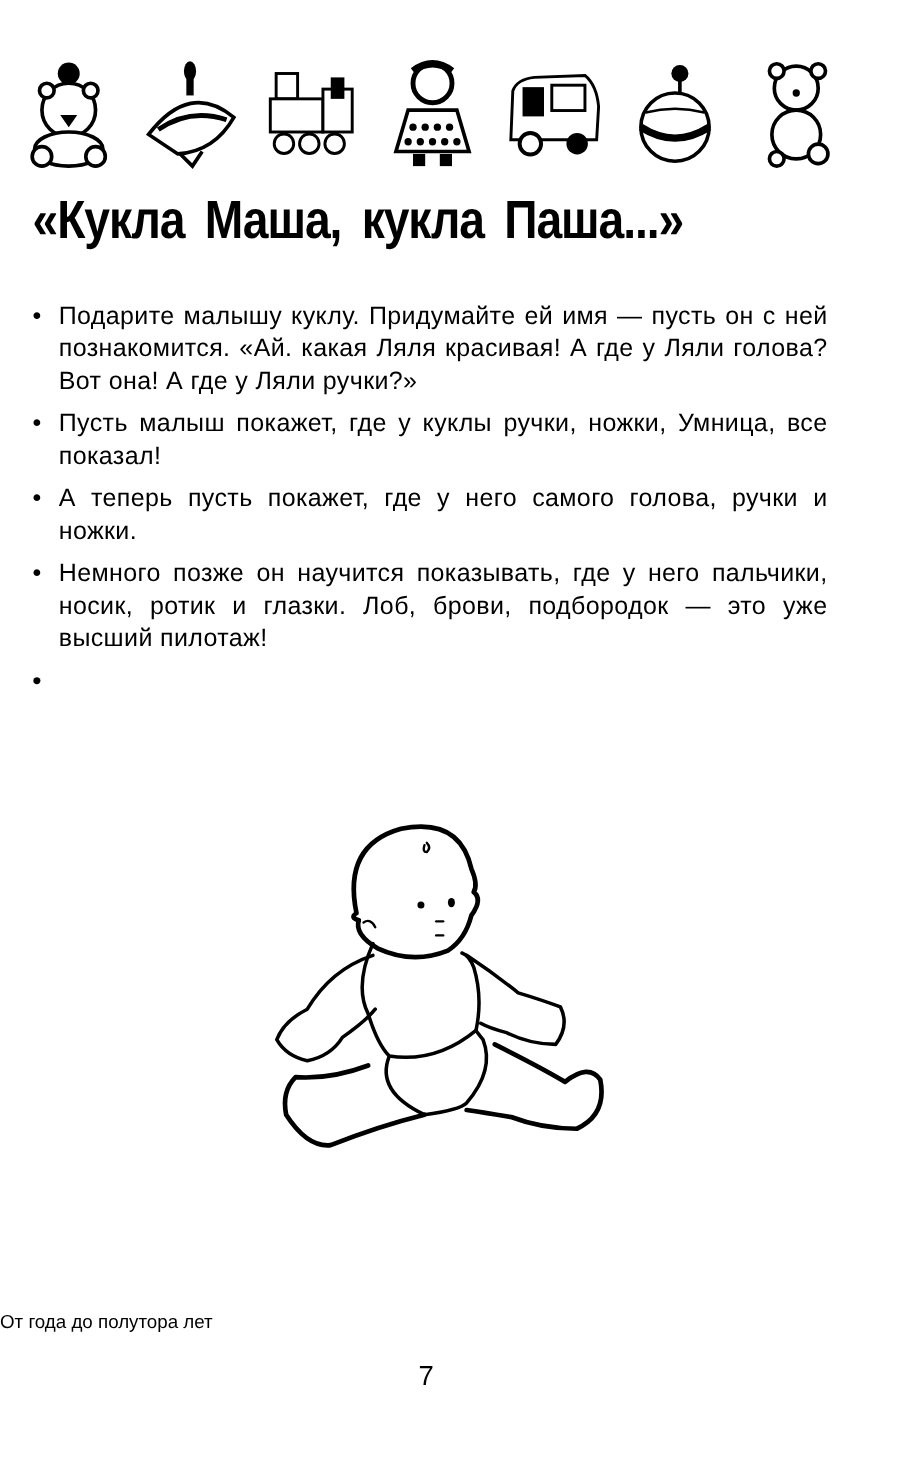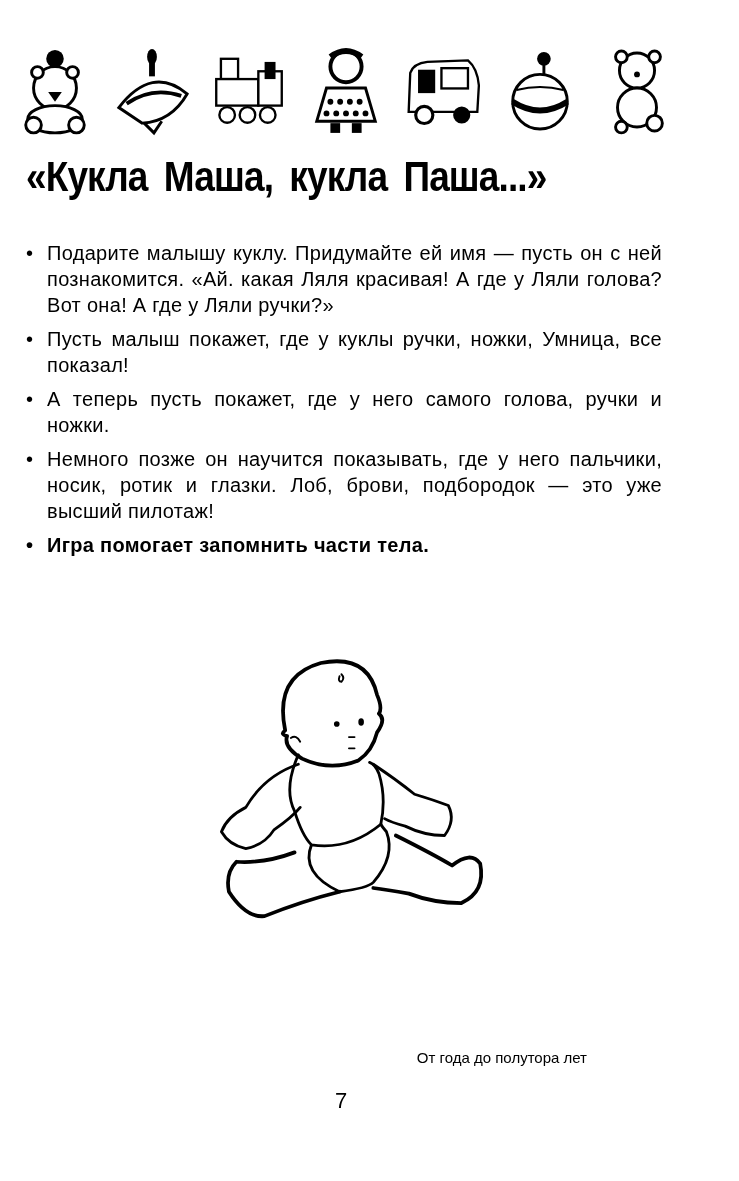--- a/index.html
+++ b/index.html
@@ -5,21 +5,21 @@
   html, body { margin: 0; padding: 0; background: #ffffff; }
   body { width: 739px; height: 1181px; position: relative; overflow: hidden; font-family: "Liberation Sans", sans-serif; color: #000; }
   .toys { position: absolute; left: 16px; top: 36px; width: 660px; height: 100px; display: flex; justify-content: space-between; align-items: flex-end; }
   .toy { width: 78px; height: 92px; }
   .title { position: absolute; left: 26px; top: 152px; font-size: 43px; font-weight: bold; letter-spacing: -1px; transform: scaleX(0.86); transform-origin: left top; white-space: nowrap; word-spacing: 8px; }
   .list { position: absolute; left: 26px; top: 240px; width: 636px; margin: 0; padding: 0; list-style: none; }
   .item { position: relative; padding-left: 21px; font-size: 20px; line-height: 26px; margin-bottom: 8px; text-align: justify; letter-spacing: 0.3px; }
   .item .bullet { position: absolute; left: 0; top: 0; }
   .item.bold { font-weight: bold; }
   .doll { position: absolute; left: 203px; top: 648px; width: 320px; height: 300px; }
-  .caption { position: absolute; left: 0; width: 587px; top: 1049px; text-align: right; font-size: 15px; }
+  .caption { position: absolute; left: 0; width: 587px; top: 1049px; text-align: left; font-size: 15px; }
   .pageno { position: absolute; left: 0; width: 682px; top: 1088px; text-align: center; font-size: 22px; }
 </style>
 </head>
 <body>
 
 <div class="toys">
   <svg class="toy" viewBox="0 0 80 92">
       <circle cx="40" cy="14" r="9" fill="#000"></circle>
       <circle cx="40" cy="44" r="22" fill="#fff" stroke="#000" stroke-width="3"></circle>
       <circle cx="22" cy="28" r="6" fill="#fff" stroke="#000" stroke-width="3"></circle>
@@ -88,21 +88,21 @@
     </svg>
 </div>
 
 <div class="title">«Кукла Маша, кукла Паша...»</div>
 
 <ul class="list">
   <li class="item"><span class="bullet">•</span><span>Подарите малышу куклу. Придумайте ей имя — пусть он с ней познакомится. «Ай. какая Ляля красивая! А где у Ляли голова? Вот она! А где у Ляли ручки?»</span></li>
   <li class="item"><span class="bullet">•</span><span>Пусть малыш покажет, где у куклы ручки, ножки, Умница, все показал!</span></li>
   <li class="item"><span class="bullet">•</span><span>А теперь пусть покажет, где у него самого голова, ручки и ножки.</span></li>
   <li class="item"><span class="bullet">•</span><span>Немного позже он научится показывать, где у него пальчики, носик, ротик и глазки. Лоб, брови, подбородок — это уже высший пилотаж!</span></li>
-  <li class="item bold"><span class="bullet">•</span><span>Игра помогает запомнить части тела.</span></li>
+  <li class="item bold"><span class="bullet">•</span></li>
 </ul>
 
 <svg class="doll" viewBox="0 0 330 320" fill="none" stroke="#000" stroke-linecap="round" stroke-linejoin="round">
 
   <path d="M82 88 Q70 30 120 16 Q170 6 180 50 Q186 64 182 70 Q190 76 180 90 Q175 110 160 120 Q130 132 100 118 Q80 106 84 94 Q76 92 82 88 Z" stroke-width="4"></path>
   <path d="M142 28 Q146 32 142 36 Q138 36 140 30" stroke-width="2"></path>
   <circle cx="137" cy="81" r="3" fill="#000" stroke="none"></circle>
   <ellipse cx="163" cy="79" rx="3" ry="4" fill="#000" stroke="none"></ellipse>
   <path d="M150 95 L156 95" stroke-width="2"></path>
   <path d="M150 107 L156 107" stroke-width="2"></path>

